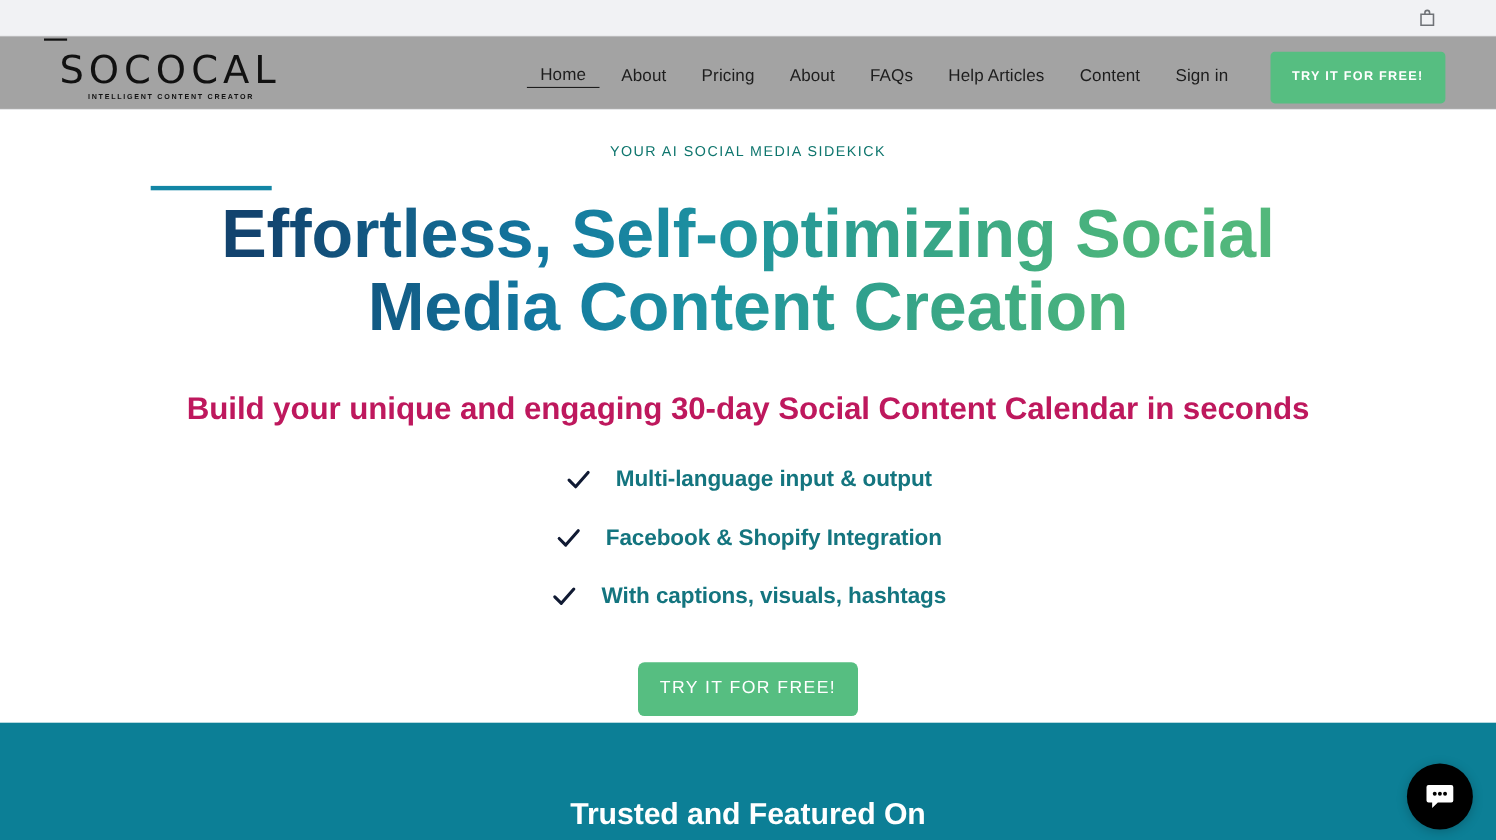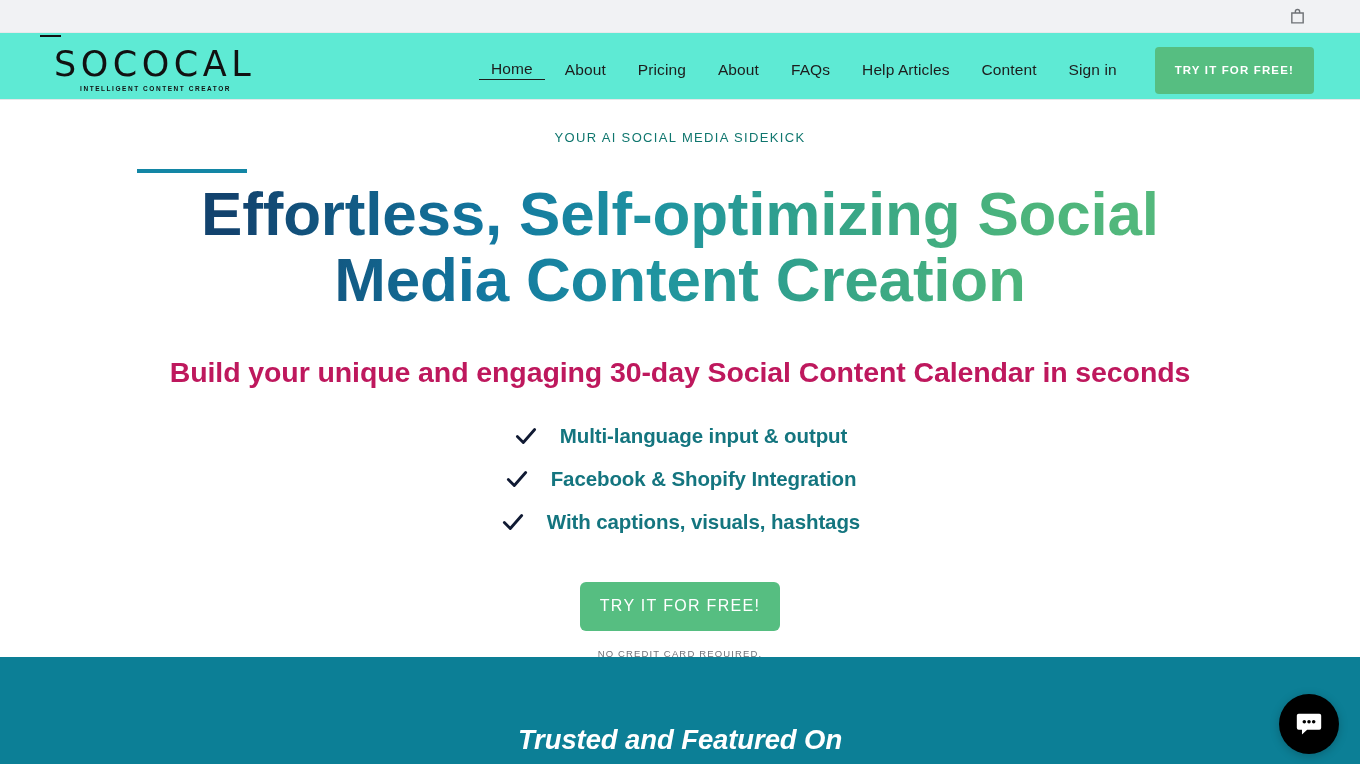--- a/index.html
+++ b/index.html
@@ -31,21 +31,21 @@
     width: 17px;
     height: 17px;
     display: block;
     color: #6f7276;
     cursor: pointer;
   }
 
   
   .site-header {
     height: 67px;
-    background: #5eead4;
+    background: #a3a3a3;
     border-bottom: 1px solid #e6e7e9;
     display: flex;
     align-items: center;
     padding: 8px 46px 0 50px;
     position: relative;
   }
 
   .logo {
     display: flex;
     flex-direction: column;
@@ -165,21 +165,21 @@
     margin-top: 42px;
     letter-spacing: -0.1px;
   }
 
   .feature-list {
     list-style: none;
     margin-top: 34px;
     display: flex;
     flex-direction: column;
     align-items: center;
-    gap: 17px;
+    gap: 27px;
   }
   .feature-item {
     display: flex;
     align-items: center;
     gap: 21px;
   }
   .check-icon {
     width: 26px;
     height: 26px;
     flex: 0 0 26px;
@@ -221,21 +221,20 @@
   .trusted-band {
     position: absolute;
     left: 0;
     top: 657px;
     width: 1360px;
     height: 107px;
     background: #0c7f96;
     display: flex;
     align-items: flex-end;
     justify-content: center;
-    font-style: italic;
   }
   .trusted-title {
     color: #ffffff;
     font-size: 27.5px;
     font-weight: 700;
     letter-spacing: -0.1px;
     padding-bottom: 8px;
   }
 
   

